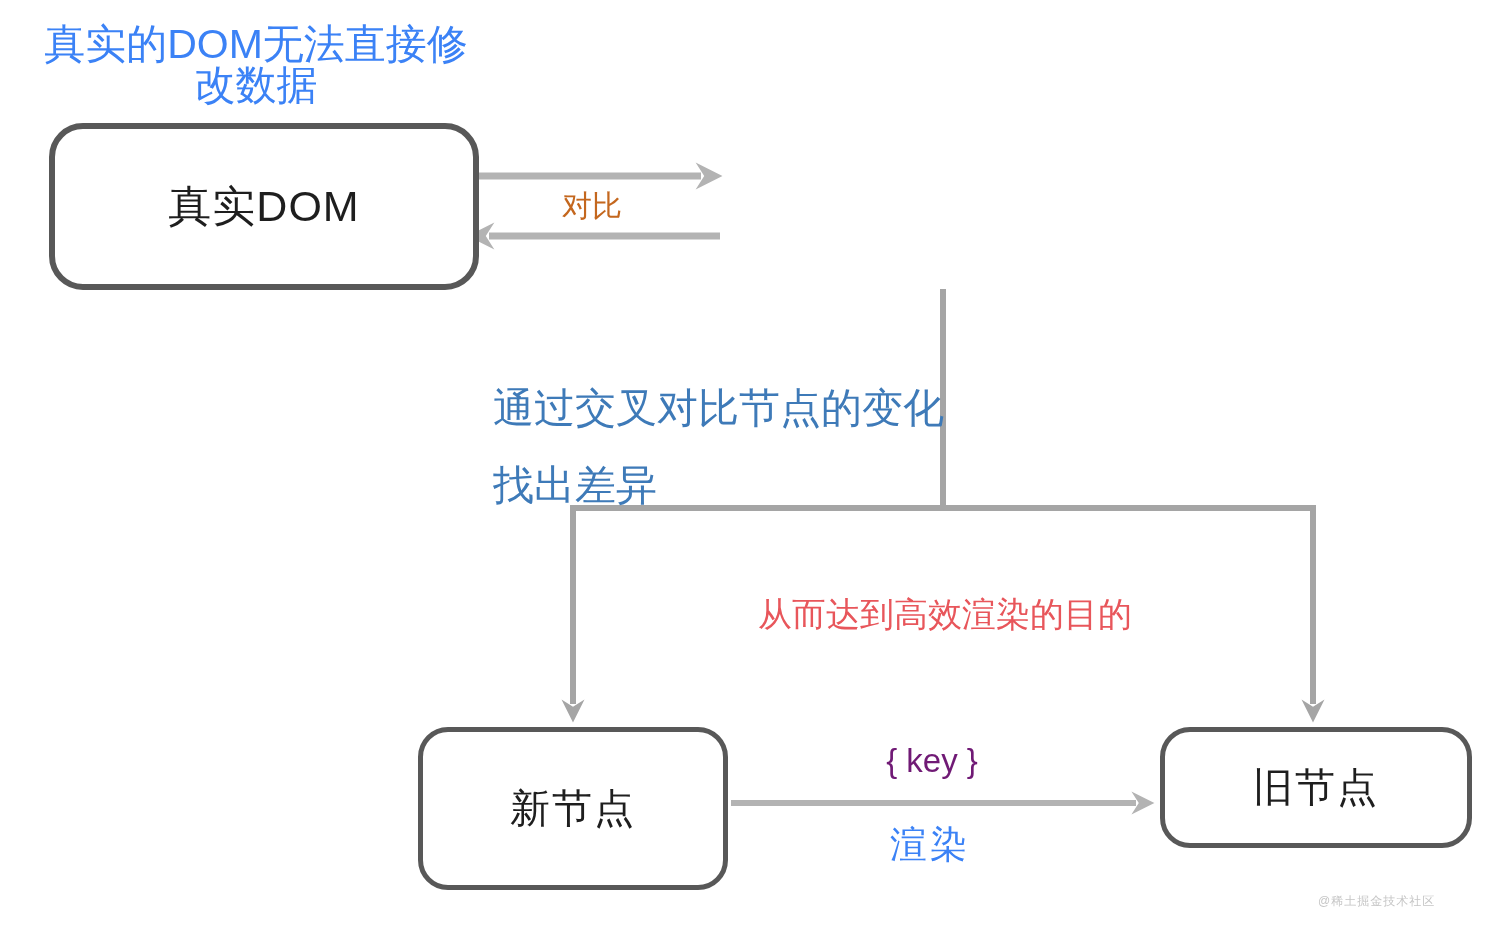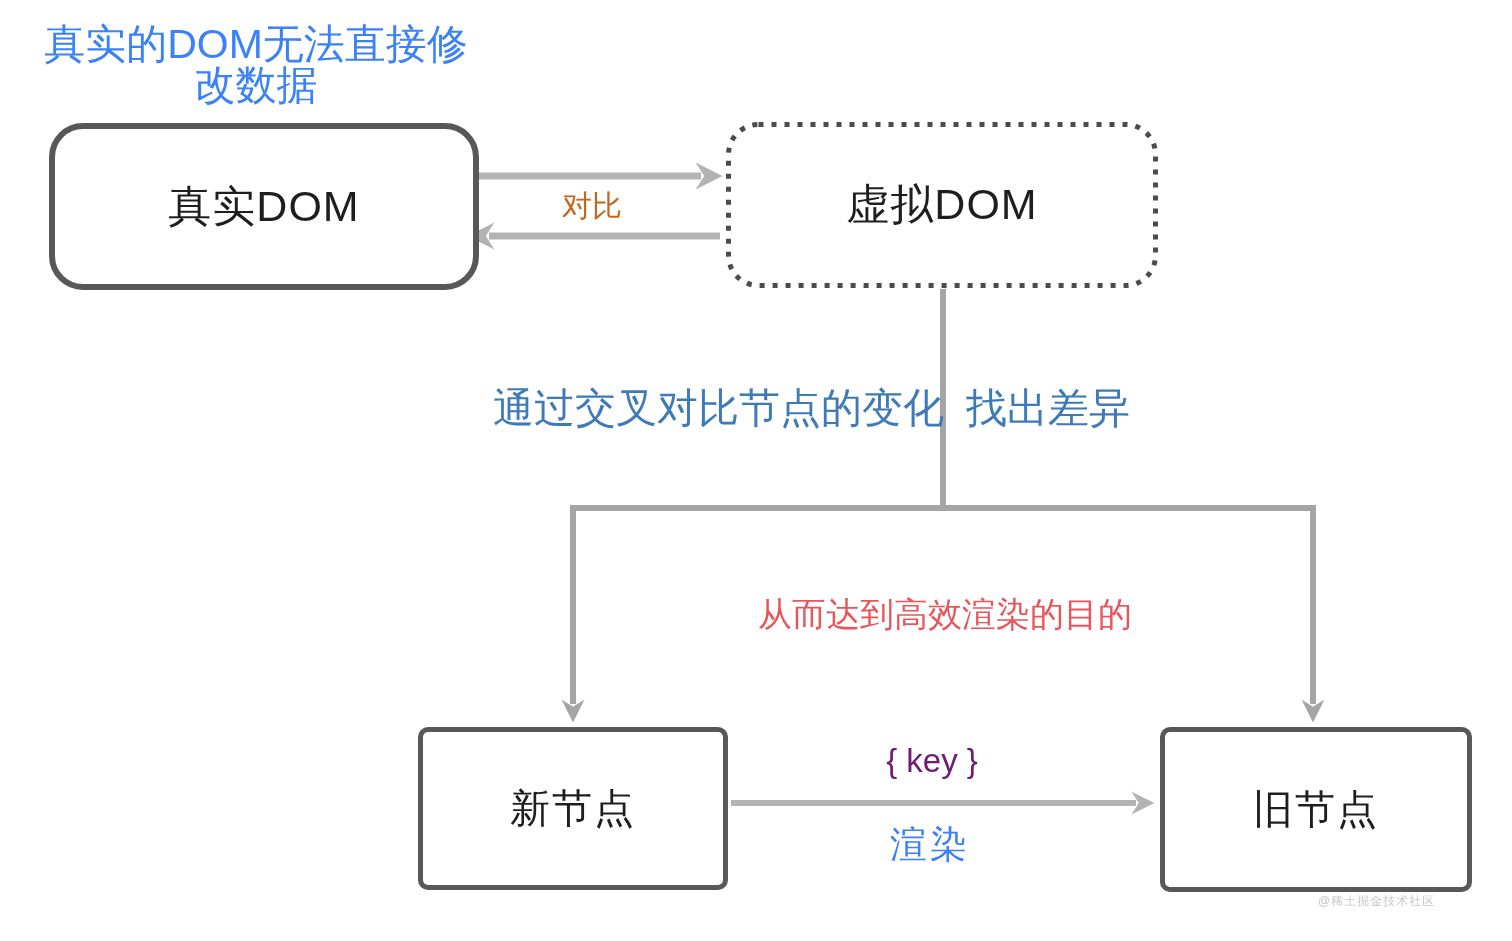--- a/index.html
+++ b/index.html
@@ -22,21 +22,21 @@
     background: #ffffff;
     color: #1e1e1e;
     box-sizing: border-box;
   }
   .node-solid {
     border: 6px solid #585858;
     border-radius: 34px;
   }
   .node-solid-thin {
     border: 5px solid #585858;
-    border-radius: 10px;
+    border-radius: 30px;
   }
   .node-label-lg { font-size: 43px; letter-spacing: 1px; }
   .node-label-md { font-size: 40px; letter-spacing: 2px; }
   .node-dotted { border: none; }
   .node-dotted .dotted-rect {
     position: absolute;
     left: 0; top: 0; width: 100%; height: 100%;
   }
   .node-dotted .label { position: relative; z-index: 1; }
 
@@ -62,20 +62,21 @@
     font-size: 30px;
     color: #c4671e;
   }
   .diff-label {
     left: 493px; top: 381px;
     display: flex;
     gap: 22px;
     font-size: 41px;
     color: #3e7ab8;
     white-space: nowrap;
+    flex-direction: column;
   }
   .efficiency-note {
     left: 559px; top: 592px; width: 772px;
     text-align: center;
     font-size: 34px;
     line-height: 44px;
     color: #e8565b;
   }
   .key-label {
     left: 832px; top: 742px; width: 200px;
@@ -128,43 +129,37 @@
   </svg>
 
   <div class="abs top-note">
     <div>真实的DOM无法直接修改数据</div>
   </div>
 
   <div class="node-box node-solid node-label-lg" style="left:37px; top:123px; width:430px; height:167px;margin-left:12px;">
     <span class="label">真实DOM</span>
   </div>
 
-  <div class="node-box node-dotted node-label-lg" style="left:726px; top:122px; width:432px; height:166px;">
-    <svg class="dotted-rect" viewBox="0 0 432 166" preserveAspectRatio="none">
-      <rect x="2.5" y="2.5" width="427" height="161" rx="30" fill="#ffffff" stroke="#4b4b4b" stroke-width="5" stroke-dasharray="5 8"></rect>
-    </svg>
-    <span class="label">虚拟DOM</span>
-  </div>
 
   <div class="abs compare-label">对比</div>
 
   <div class="abs diff-label">
     <span>通过交叉对比节点的变化</span>
     <span>找出差异</span>
   </div>
 
   <div class="abs efficiency-note">
     <div>从而达到高效渲染的目的</div>
   </div>
 
   <div class="node-box node-solid-thin node-label-md" style="left:418px; top:727px; width:310px; height:163px;">
     <span class="label">新节点</span>
   </div>
 
-  <div class="node-box node-solid-thin node-label-md" style="left:1160px; top:727px; width:312px; height:165px;">
+  <div class="node-box node-solid-thin node-label-md" style="left:1160px; top:727px; width:312px; height:121px;">
     <span class="label">旧节点</span>
   </div>
 
   <div class="abs key-label">{ key }</div>
 
   <div class="abs render-label">渲染</div>
 
   <div class="abs watermark">@稀土掘金技术社区</div>
 
 </div>

